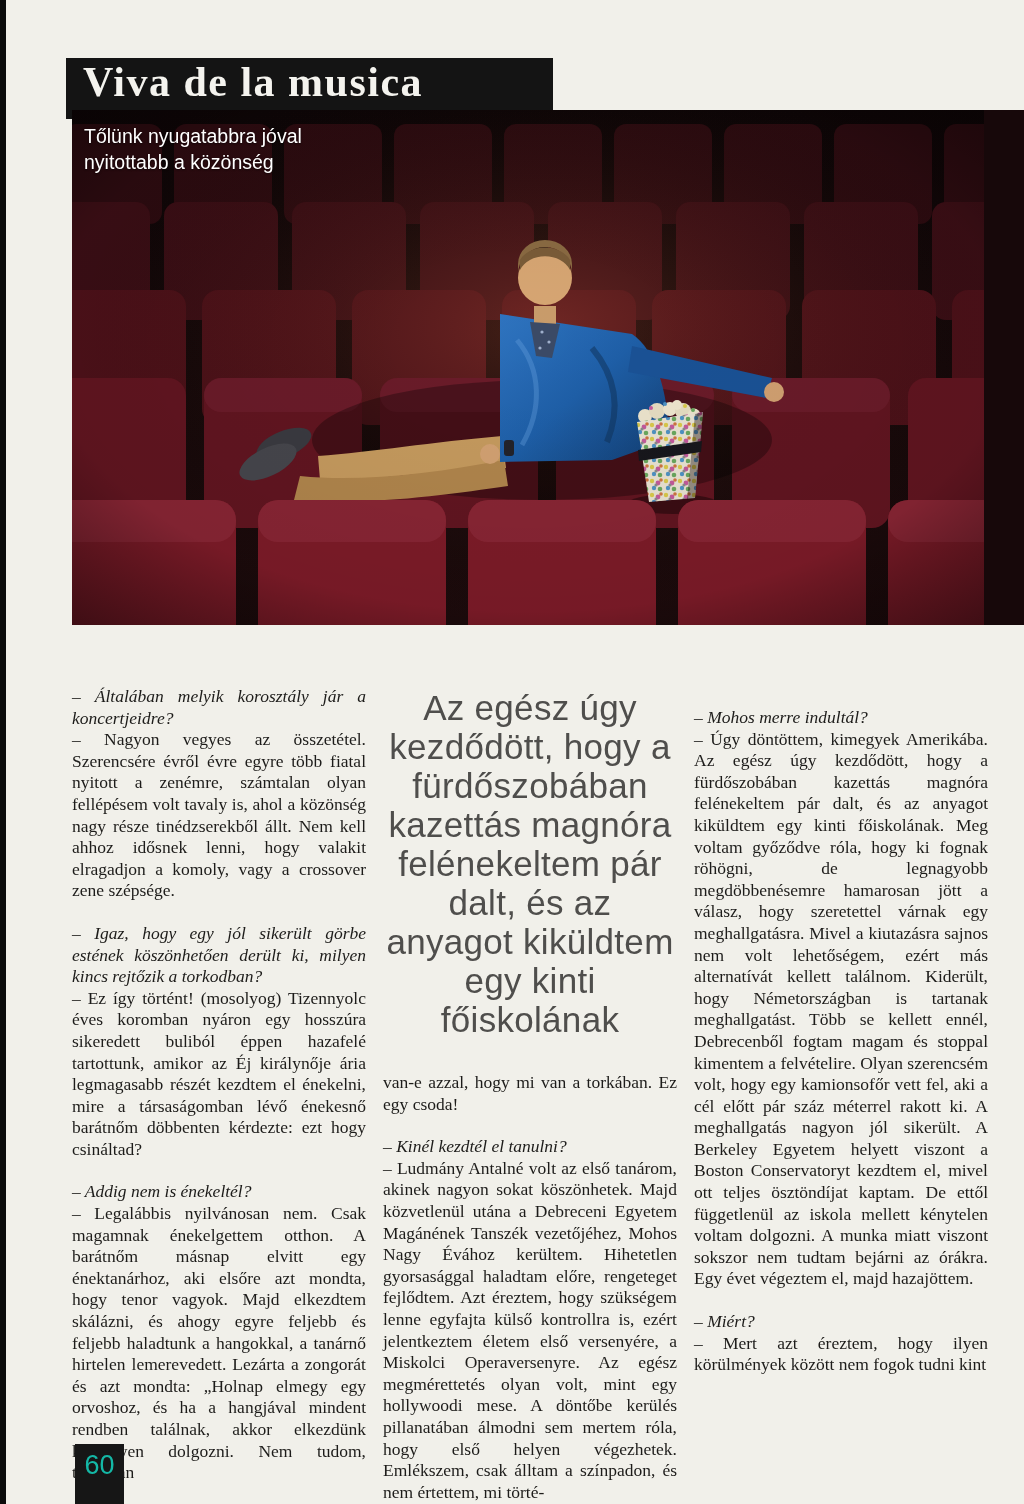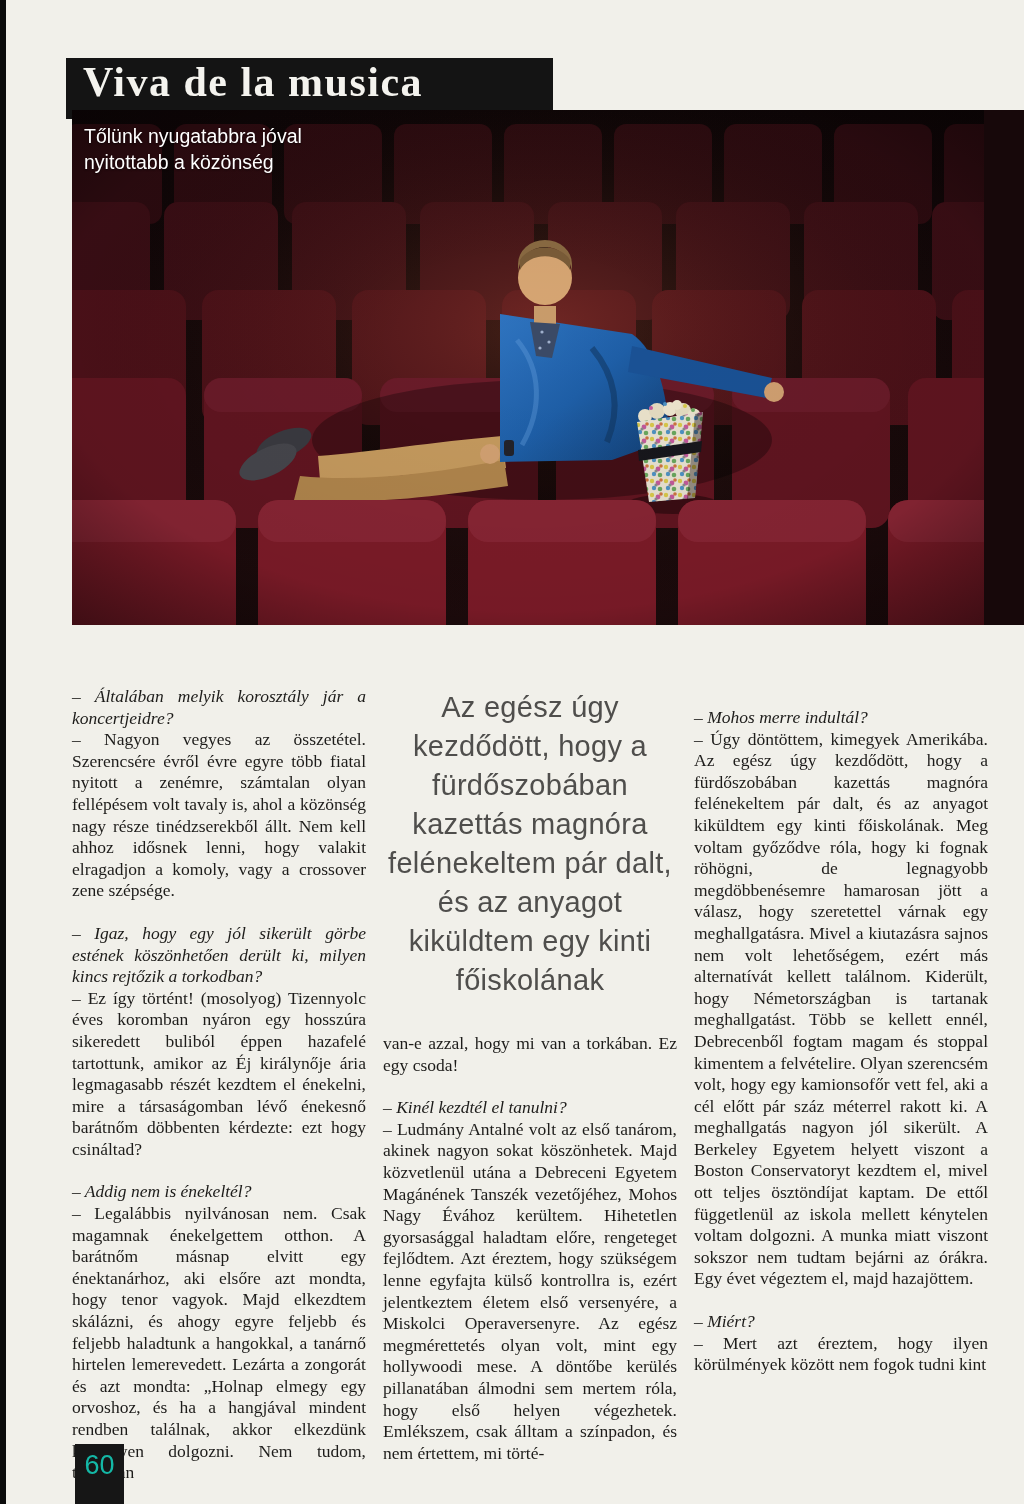--- a/index.html
+++ b/index.html
@@ -31,21 +31,21 @@
   }
   .col{
     width:294px;flex:0 0 294px;color:#1d1c1a;
     font-size:17.5px;line-height:21.6px;text-align:justify;
   }
   .col p{margin:0;}
   .col p.q{font-style:italic;margin-top:21px;}
   .col p.q.first{margin-top:0;}
   .pull-quote{
     font-family:"Liberation Sans",sans-serif;font-weight:300;
-    font-size:29px;line-height:39px;color:#4f4e4c;text-align:center;
+    font-size:35px;line-height:39px;color:#4f4e4c;text-align:center;
     letter-spacing:.3px;margin:2px 0 33px 0;
   }
   .page-number-box{
     position:absolute;left:75px;top:1444px;width:49px;height:60px;background:#161616;
     display:flex;justify-content:center;
   }
   .page-number-box .num{
     color:#14b8a6;font-family:"Liberation Sans",sans-serif;font-size:27px;margin-top:6px;
   }
 </style>

